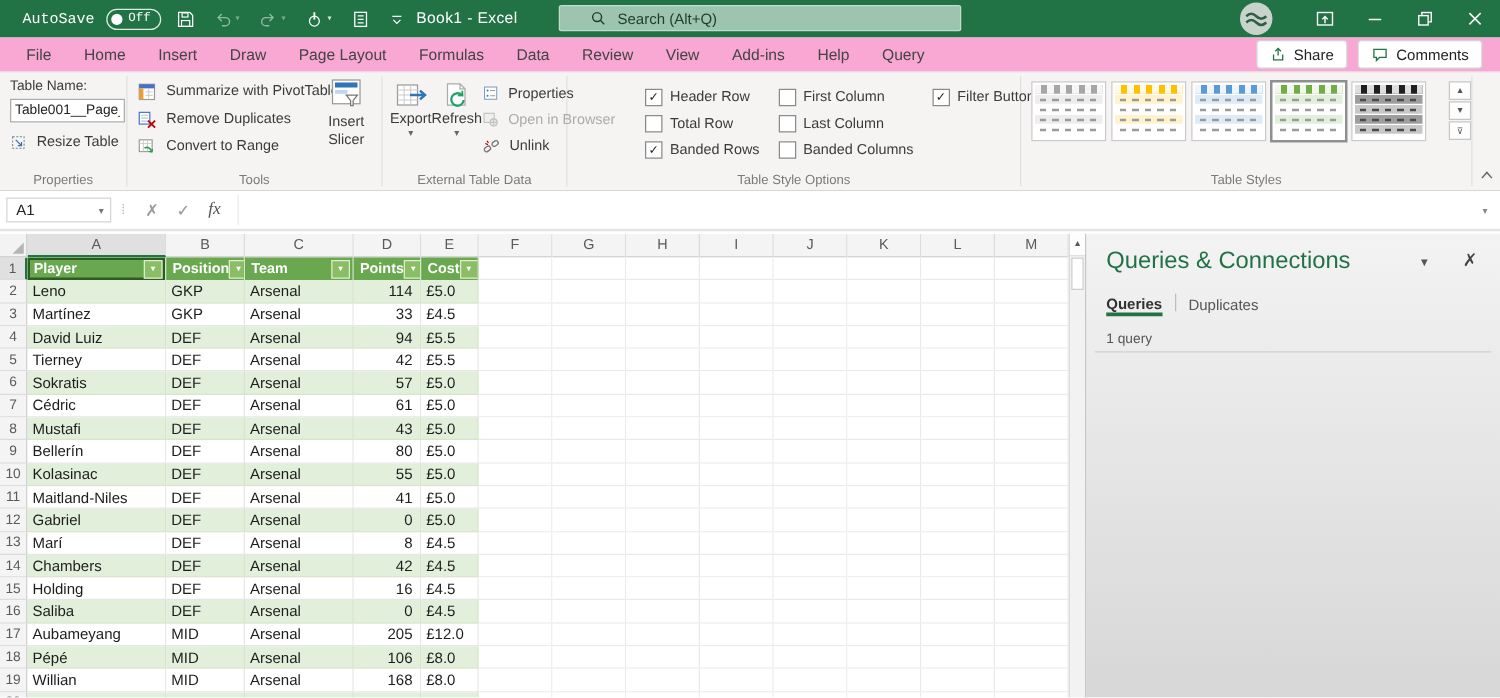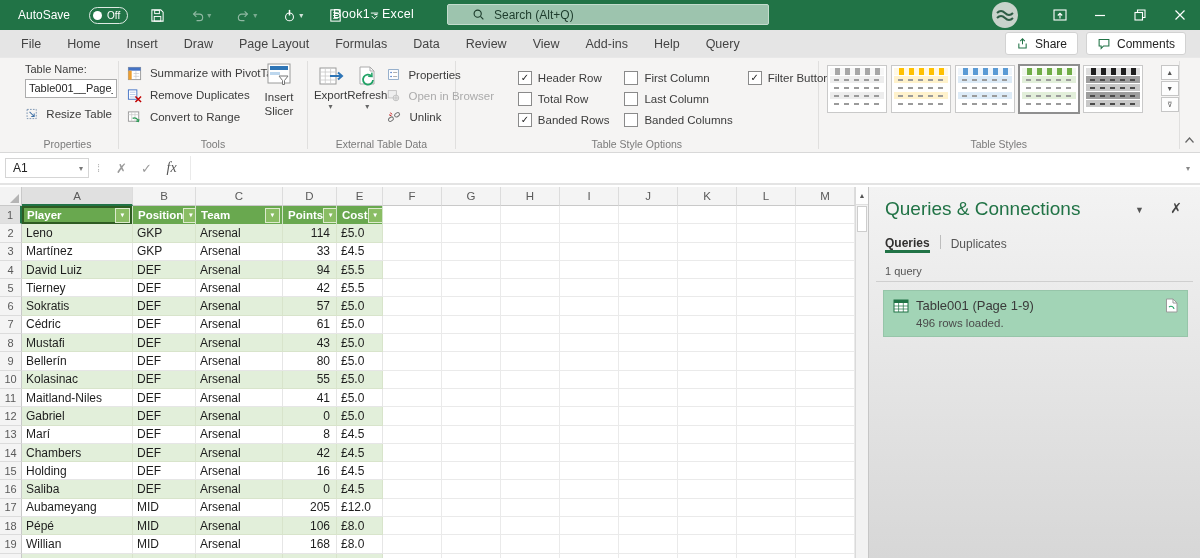--- a/index.html
+++ b/index.html
@@ -1,49 +1,49 @@
 <!DOCTYPE html>
 <html style="--accent: #217346; --tblhead: #69A84F; --band: #E2EFDA; --queryitem: #A2D4B6;"><head>
 <meta charset="utf-8">
 <style>
   html,body{margin:0;padding:0;background:#fff;}
   body{width:1200px;height:558px;overflow:hidden;font-family:"Liberation Sans",sans-serif;-webkit-font-smoothing:antialiased;}
   #app{position:relative;width:1200px;height:558px;background:#fff;}
 
   
   .titlebar{position:absolute;top:0;left:0;width:1200px;height:30px;background:var(--accent);color:#fff;}
-  .tb-left{position:absolute;left:18px;top:0;height:30px;display:flex;align-items:center;gap:19px;}
+  .tb-left{position:absolute;left:18px;top:0;height:30px;display:flex;align-items:center;gap:9px;font-family:Liberation Mono, monospace;}
   .tb-autosave{font-size:12px;color:#fff;}
   .tb-toggle{display:flex;align-items:center;gap:5px;border:1px solid rgba(255,255,255,.85);border-radius:9px;height:15px;padding:0 7px 0 3px;}
   .tb-toggle .knob{width:9px;height:9px;border-radius:50%;background:#fff;}
   .tb-toggle .state{font-size:10px;color:#fff;}
   .qat{display:flex;align-items:center;height:30px;padding:0 3px;}
   .qat.dim{opacity:.5;}
   .qat .mini{font-size:8px;color:rgba(255,255,255,.8);margin-left:2px;}
   .tb-title{position:absolute;left:333px;top:7px;font-size:12.5px;color:#fff;letter-spacing:.3px;}
   .tb-search{position:absolute;left:447px;top:4px;width:322px;height:21px;background:#9DC4AE;border:1px solid #C3DCCD;border-radius:2px;display:flex;align-items:center;gap:9px;padding-left:24px;box-sizing:border-box;}
   .tb-search span{font-size:12px;color:#1D3C2C;}
   .tb-right{position:absolute;right:0;top:0;height:30px;display:flex;align-items:center;}
   .tb-avatar{width:26px;height:26px;border-radius:50%;background:#C8D3CB;display:flex;align-items:center;justify-content:center;margin-right:22px;overflow:hidden;}
   .winbtn{width:40px;height:30px;display:flex;align-items:center;justify-content:center;}
 
   
-  .tabrow{position:absolute;top:30px;left:0;width:1200px;height:28px;background:#e5e5e5;display:flex;align-items:stretch;border-bottom:1px solid #E8E8E8;box-sizing:border-box;}
+  .tabrow{position:absolute;top:30px;left:0;width:1200px;height:28px;background:#f9a8d4;display:flex;align-items:stretch;border-bottom:1px solid #E8E8E8;box-sizing:border-box;}
   .rtabs{display:flex;align-items:stretch;padding-left:8px;}
   .rtab{padding:0 13px;font-size:12.5px;color:#444;display:flex;align-items:center;white-space:nowrap;}
   .rtab.active{color:var(--accent);font-weight:700;box-shadow:inset 0 -3px 0 var(--accent);}
   .tabrow-right{margin-left:auto;display:flex;align-items:center;gap:8px;padding-right:14px;}
   .pill-btn{display:flex;align-items:center;gap:6px;border:1px solid #D2D2D2;border-radius:3px;height:21px;padding:0 10px;font-size:12px;color:#222;background:#fff;}
 
   
   .ribbon{position:absolute;top:58px;left:0;width:1200px;height:95px;background:#F5F4F3;border-bottom:1px solid #D8D8D8;display:flex;box-sizing:border-box;}
   .rgroup{position:relative;height:94px;box-sizing:border-box;}
   .glabel{position:absolute;bottom:2px;left:0;right:0;text-align:center;font-size:10.5px;color:#7A7A7A;white-space:nowrap;}
   .gdiv{width:1px;background:#E0DFDE;margin:3px 0;}
-  .g-props{width:101px;padding:5px 6px 0 8px;margin-left:17px;}
+  .g-props{width:101px;padding:5px 6px 0 8px;}
   .g-props .lbl{font-size:11px;color:#3B3B3B;margin-bottom:3px;}
   .g-props input{width:84px;height:17px;border:1px solid #ACACAC;font-size:11px;padding:0 3px;font-family:inherit;color:#222;}
   .icon-row{display:flex;align-items:center;gap:8px;font-size:11.5px;color:#3B3B3B;height:22px;white-space:nowrap;}
   .g-props .icon-row{margin-top:5px;}
   .g-tools{width:203px;padding:4px 0 0 8px;}
   .g-tools .rows{display:flex;flex-direction:column;}
   .slicer{position:absolute;right:5px;top:5px;width:46px;text-align:center;font-size:11.5px;color:#3B3B3B;line-height:14px;}
   .g-ext{width:147px;padding:4px 0 0 6px;display:flex;}
   .bigbtn{width:42px;display:flex;flex-direction:column;align-items:center;font-size:11.5px;color:#3B3B3B;padding-top:3px;}
   .bigbtn .chev{font-size:8px;color:#666;margin-top:1px;}
@@ -772,32 +772,16 @@
       <div class="pane-title">Queries &amp; Connections</div>
       <span class="pane-menu">▼</span>
       <span class="pane-close">✗</span>
       <div class="pane-tabs">
         <span class="ptab active">Queries</span>
         <span class="ptab-div"></span>
         <span class="ptab">Duplicates</span>
       </div>
       <div class="pane-count">1 query</div>
       <div class="pane-hr"></div>
-      <div class="query-item">
-        <div class="qi-top">
-          <svg width="16" height="14" viewBox="0 0 16 14">
-              <rect x="1" y="1" width="14" height="12" fill="#fff" stroke="#217346" stroke-width="1"></rect>
-              <rect x="1" y="1" width="14" height="3" fill="#217346"></rect>
-              <path d="M1 7 h14 M1 10 h14 M5.6 4 v9 M10.3 4 v9" stroke="#217346" stroke-width=".7"></path>
-            </svg>
-          <span class="qi-name">Table001 (Page 1-9)</span>
-        </div>
-        <div class="qi-status">496 rows loaded.</div>
-        <svg class="qi-page" width="13" height="15" viewBox="0 0 13 15">
-            <path d="M1.5 1 h6.5 L12 5 v9 H1.5 Z" fill="#fff" stroke="#9A9A9A" stroke-width="1"></path>
-            <path d="M8 1 v4 h4" fill="none" stroke="#9A9A9A" stroke-width="1"></path>
-            <path d="M4 9 a3 3 0 0 1 5 2" fill="none" stroke="#21A366" stroke-width="1.1"></path>
-          </svg>
-      </div>
     </div>
   </div>
 
 </div>
 
 </body></html>

